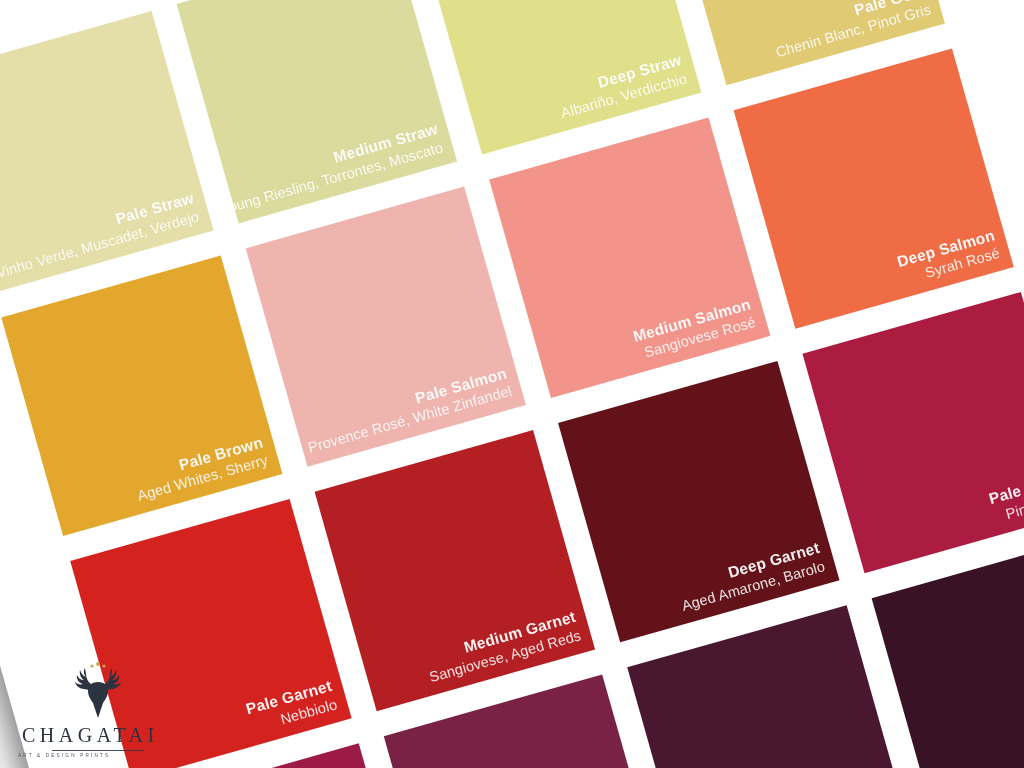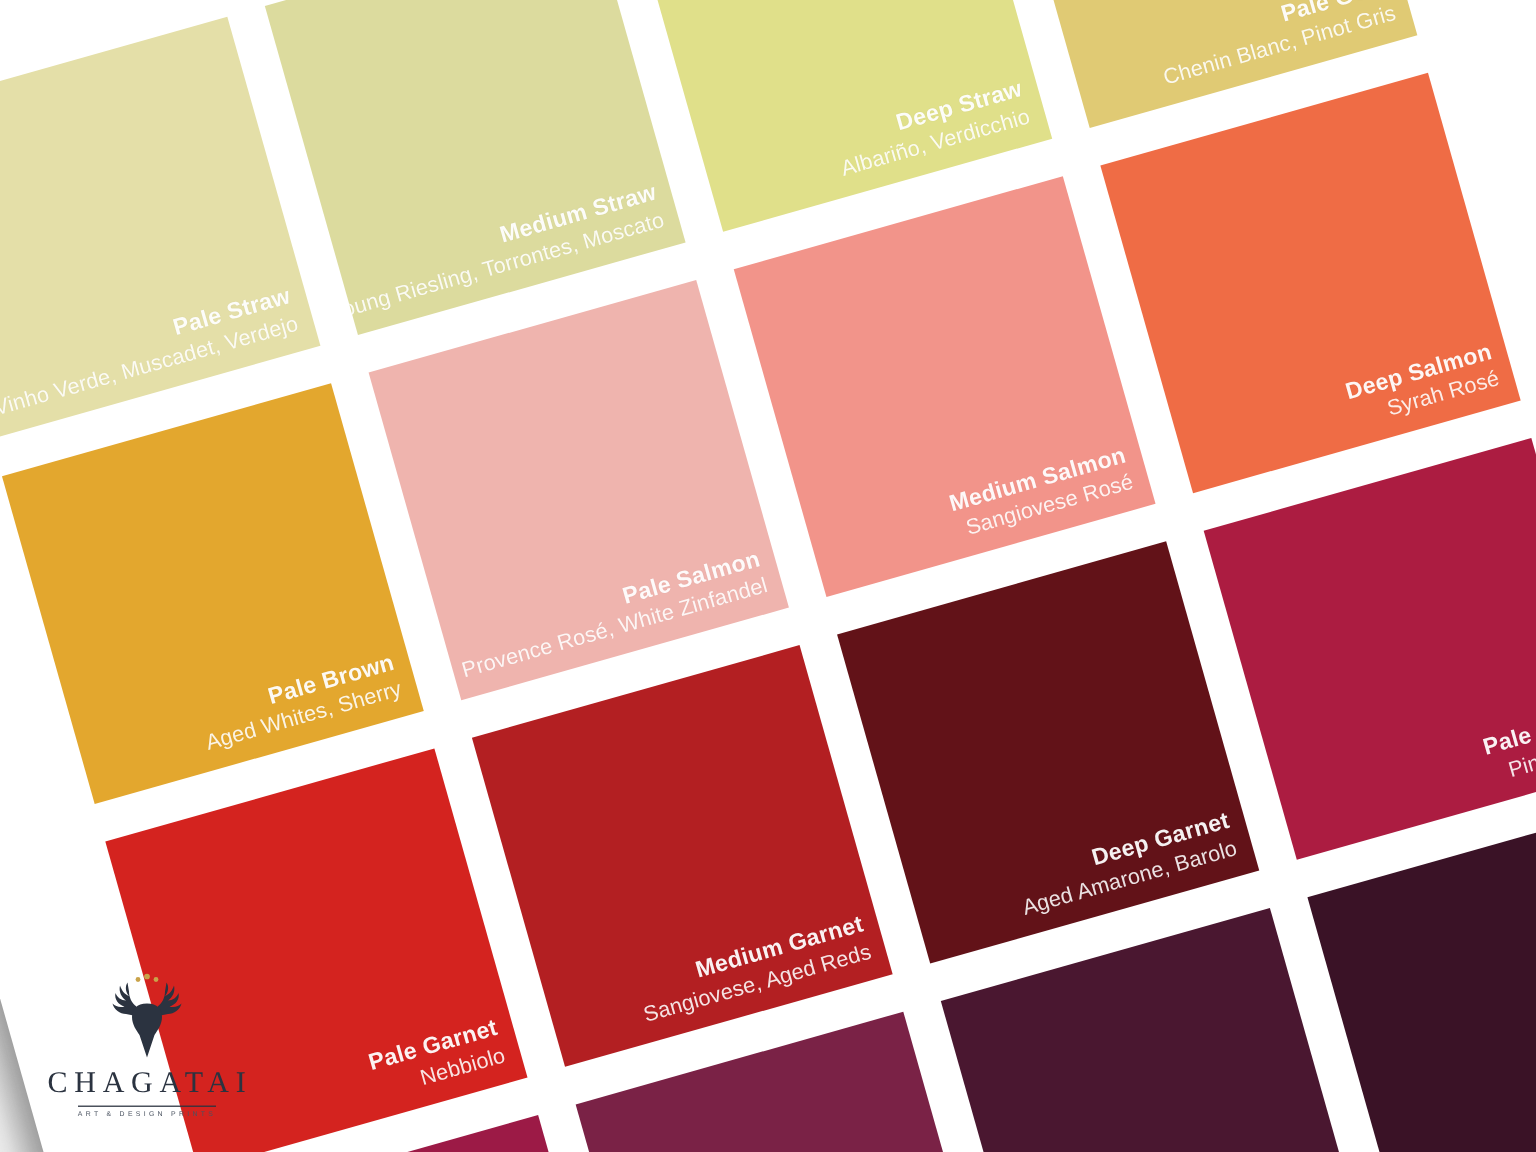--- a/index.html
+++ b/index.html
@@ -100,23 +100,23 @@
     font-weight: normal;
     letter-spacing: .1px;
     white-space: nowrap;
     opacity: .93;
   }
 
   
   #watermark {
     position: absolute;
     left: 18px;
-    bottom: 23px;
+    bottom: 10px;
     width: 160px;
-    text-align: center;
+    text-align: left;
     user-select: none;
   }
   #watermark svg { display: block; margin: 0 auto; }
   #wm-name {
     font-family: "Liberation Serif", serif;
     font-size: 20px;
     letter-spacing: 4.5px;
     color: #2b3340;
     margin-top: 2px;
     padding-left: 4px;

